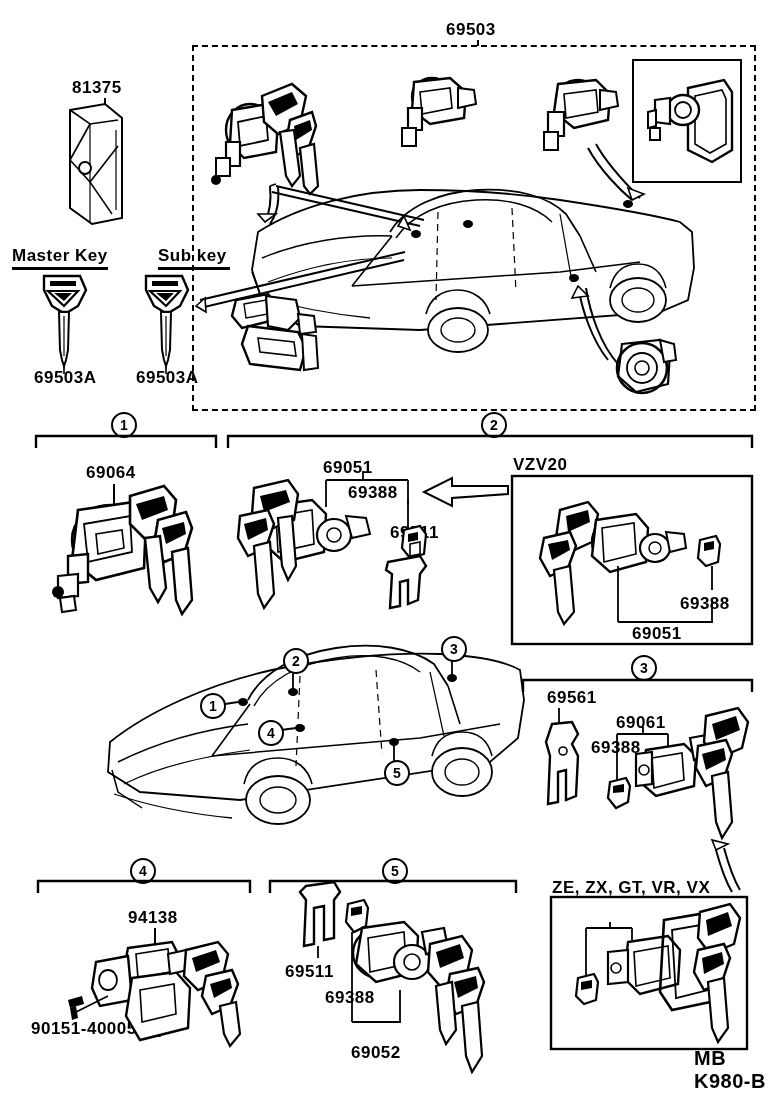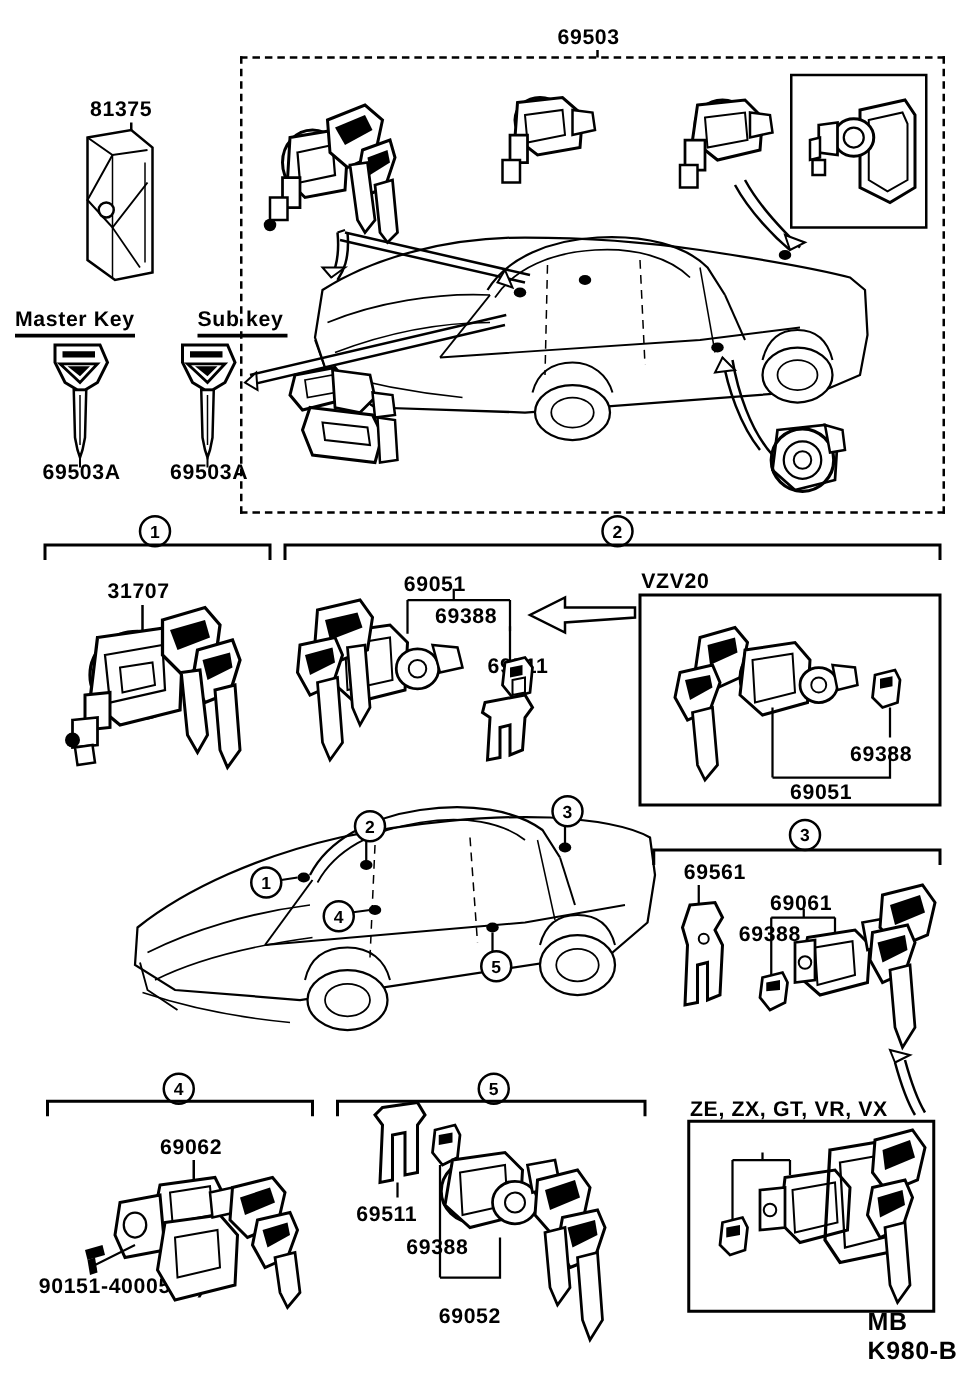--- a/index.html
+++ b/index.html
@@ -194,21 +194,21 @@
   <div class="callout" style="left:111px;top:412px;">1</div>
   <div class="callout" style="left:481px;top:412px;">2</div>
 
   <svg width="784" height="1108">
 
     <path d="M36,448 L36,436 L216,436 L216,448" fill="none" stroke="#000" stroke-width="2.4"></path>
 
     <path d="M228,448 L228,436 L752,436 L752,448" fill="none" stroke="#000" stroke-width="2.4"></path>
   </svg>
 
-  <div class="lbl pn" style="left:86px;top:463px;">31707</div>
+  <div class="lbl pn" style="left:86px;top:463px;">69064</div>
   <svg width="784" height="1108">
     <line x1="114" y1="484" x2="114" y2="512" stroke="#000" stroke-width="2"></line>
 
     <ellipse cx="110" cy="540" rx="38" ry="35" fill="#fff" stroke="#000" stroke-width="2.6"></ellipse>
     <path d="M78,510 L134,502 L146,520 L144,568 L96,580 L72,560 Z" fill="#fff" stroke="#000" stroke-width="2.6"></path>
     <path d="M84,524 L130,516 L132,552 L88,562 Z" fill="#fff" stroke="#000" stroke-width="1.8"></path>
     <path d="M96,534 L122,530 L124,548 L98,554 Z" fill="#fff" stroke="#000" stroke-width="1.6"></path>
     <path d="M68,556 L88,554 L88,582 L68,584 Z" fill="#fff" stroke="#000" stroke-width="2.4"></path>
     <path d="M58,576 L78,574 L78,596 L58,598 Z" fill="#fff" stroke="#000" stroke-width="2.2"></path>
     <circle cx="58" cy="592" r="6" fill="#000"></circle>
@@ -373,21 +373,21 @@
     <path d="M716,850 L712,840 L728,844 Z" fill="#fff" stroke="#000" stroke-width="1.6"></path>
   </svg>
 
   <div class="callout" style="left:130px;top:858px;">4</div>
   <div class="callout" style="left:382px;top:858px;">5</div>
   <svg width="784" height="1108">
     <path d="M38,893 L38,881 L250,881 L250,893" fill="none" stroke="#000" stroke-width="2.4"></path>
     <path d="M270,893 L270,881 L516,881 L516,893" fill="none" stroke="#000" stroke-width="2.4"></path>
   </svg>
 
-  <div class="lbl pn" style="left:128px;top:908px;">69062</div>
+  <div class="lbl pn" style="left:128px;top:908px;">94138</div>
   <div class="lbl pn" style="left:31px;top:1019px;">90151-40005 (2)</div>
 
   <svg width="784" height="1108">
     <line x1="155" y1="928" x2="155" y2="948" stroke="#000" stroke-width="2"></line>
 
     <path d="M128,948 L172,942 L178,954 L176,976 L132,984 L124,968 Z" fill="#fff" stroke="#000" stroke-width="2.4"></path>
     <path d="M136,954 L168,949 L170,972 L138,978 Z" fill="#fff" stroke="#000" stroke-width="1.6"></path>
     <path d="M96,962 L128,956 L132,1000 L100,1006 L92,988 Z" fill="#fff" stroke="#000" stroke-width="2.4"></path>
     <ellipse cx="108" cy="980" rx="9" ry="10" fill="#fff" stroke="#000" stroke-width="1.8"></ellipse>
     <path d="M132,978 L176,972 L190,988 L188,1028 L140,1040 L126,1016 Z" fill="#fff" stroke="#000" stroke-width="2.4"></path>

